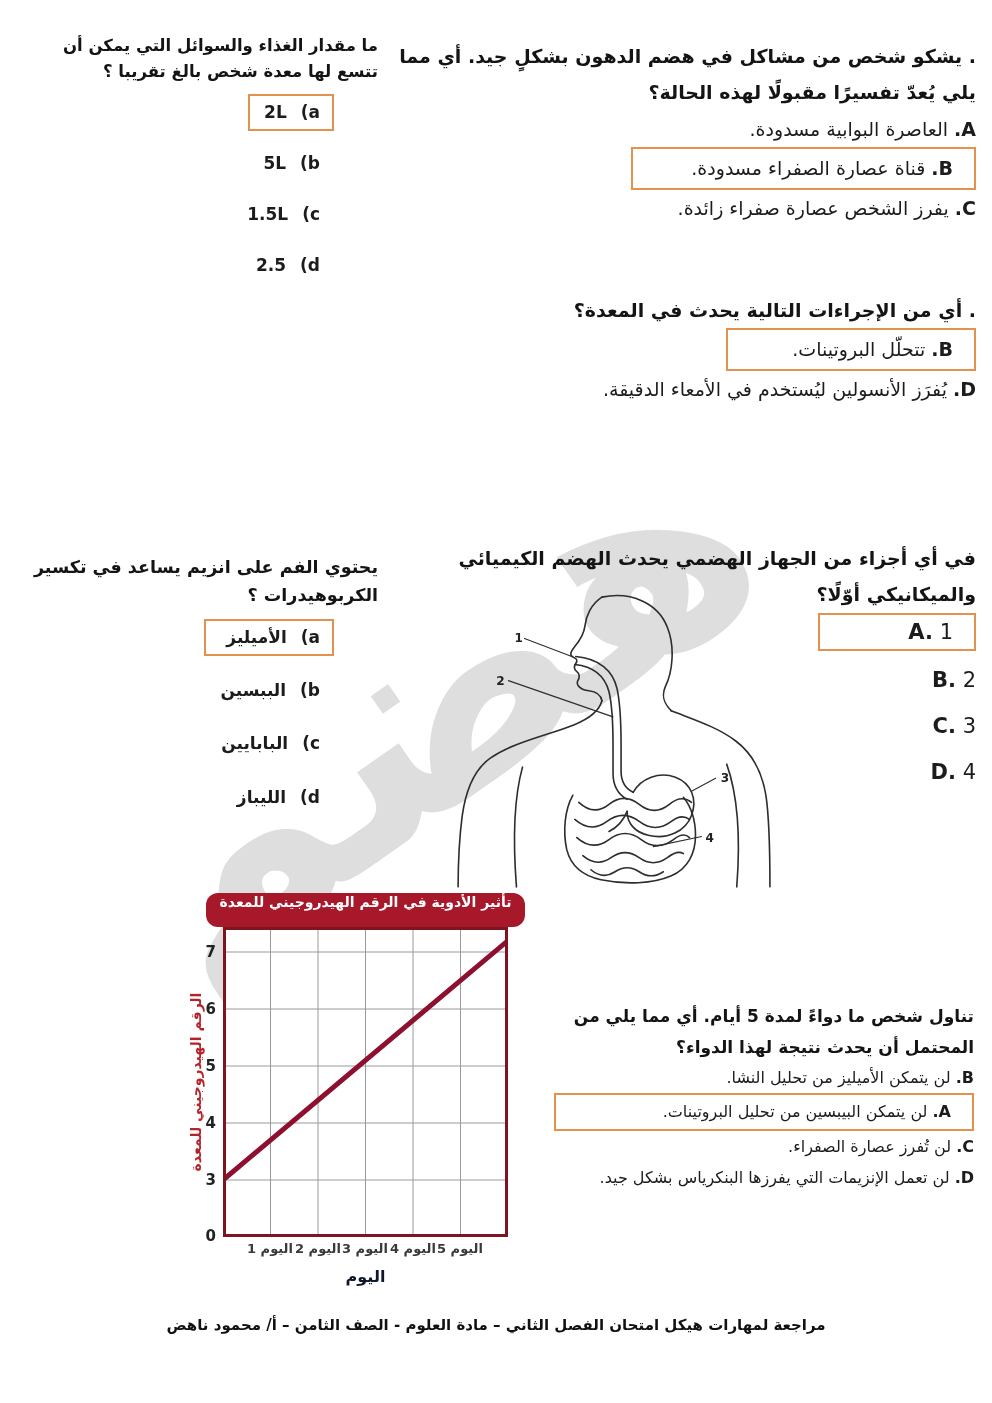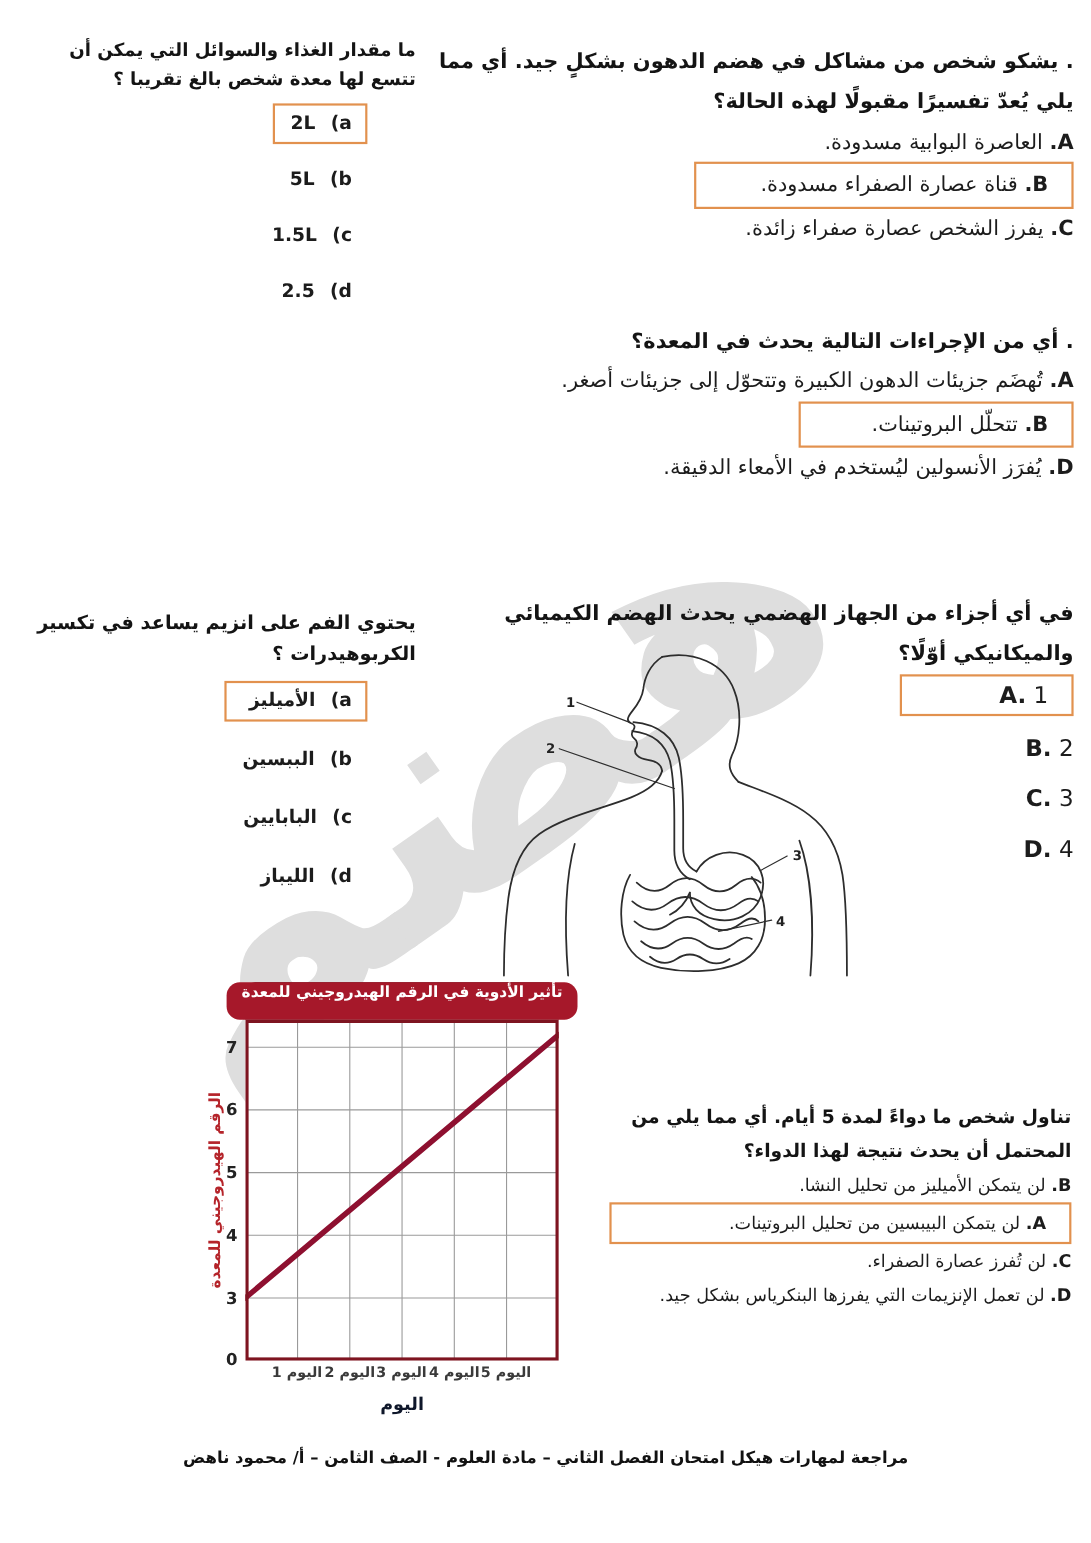--- a/index.html
+++ b/index.html
@@ -103,21 +103,20 @@
         <span class="val ltr">1.5L</span>
       </div>
     <div class="fopt">
         <span class="letter ltr">(d</span>
         <span class="val ltr">2.5</span>
       </div>
   </div>
 
   <div class="q" id="q-process">
     <div class="qt">. أي من الإجراءات التالية يحدث في المعدة؟</div>
-    <div class="opt-line"><span class="letter">A.</span> <span>تُهضَم جزيئات الدهون الكبيرة وتتحوّل إلى جزيئات أصغر.</span></div>
     <div class="opt-line hl"><span class="letter">B.</span> <span>تتحلّل البروتينات.</span></div>
     <div class="opt-line"><span class="letter">D.</span> <span>يُفرَز الأنسولين ليُستخدم في الأمعاء الدقيقة.</span></div>
   </div>
 
   <div class="q" id="q-first">
     <div class="qt">في أي أجزاء من الجهاز الهضمي يحدث الهضم الكيميائي والميكانيكي أوّلًا؟</div>
     <div class="opt-line hl"><span class="letter">A.</span> <span>1</span></div>
     <div class="opt-line"><span class="letter">B.</span> <span>2</span></div>
     <div class="opt-line"><span class="letter">C.</span> <span>3</span></div>
     <div class="opt-line"><span class="letter">D.</span> <span>4</span></div>

